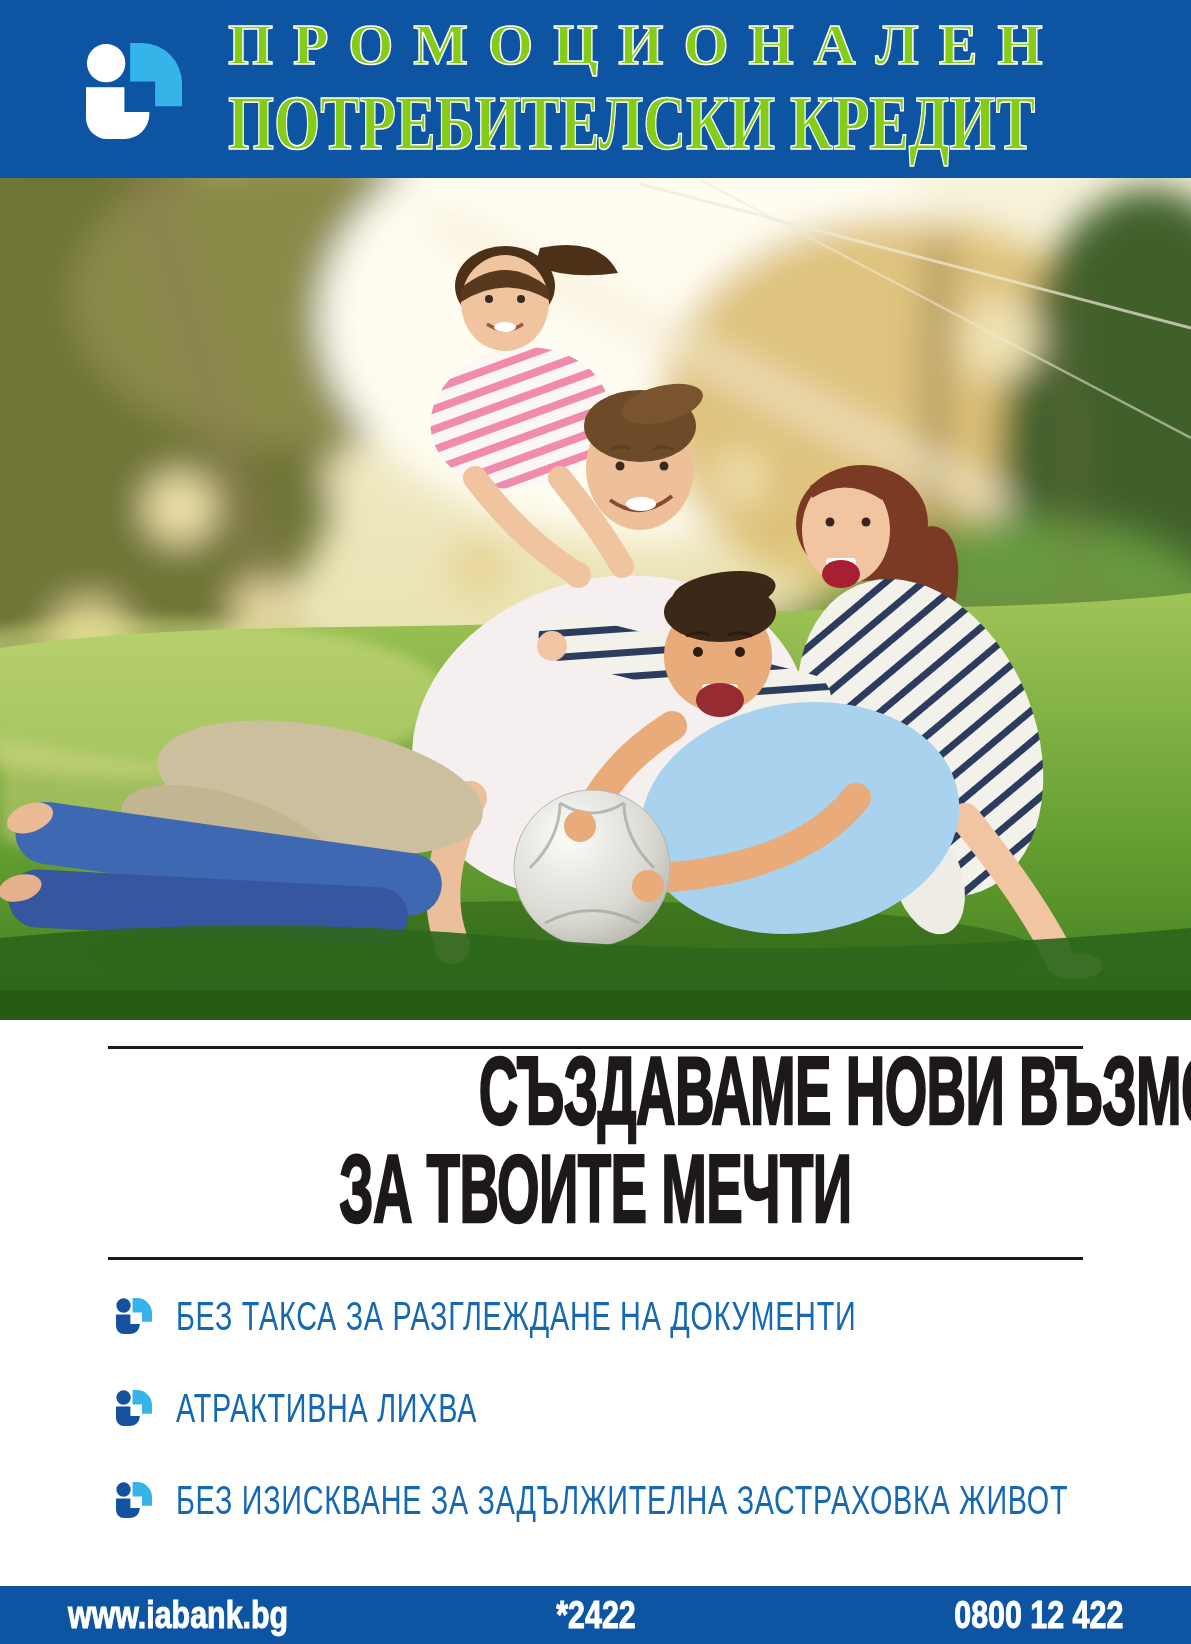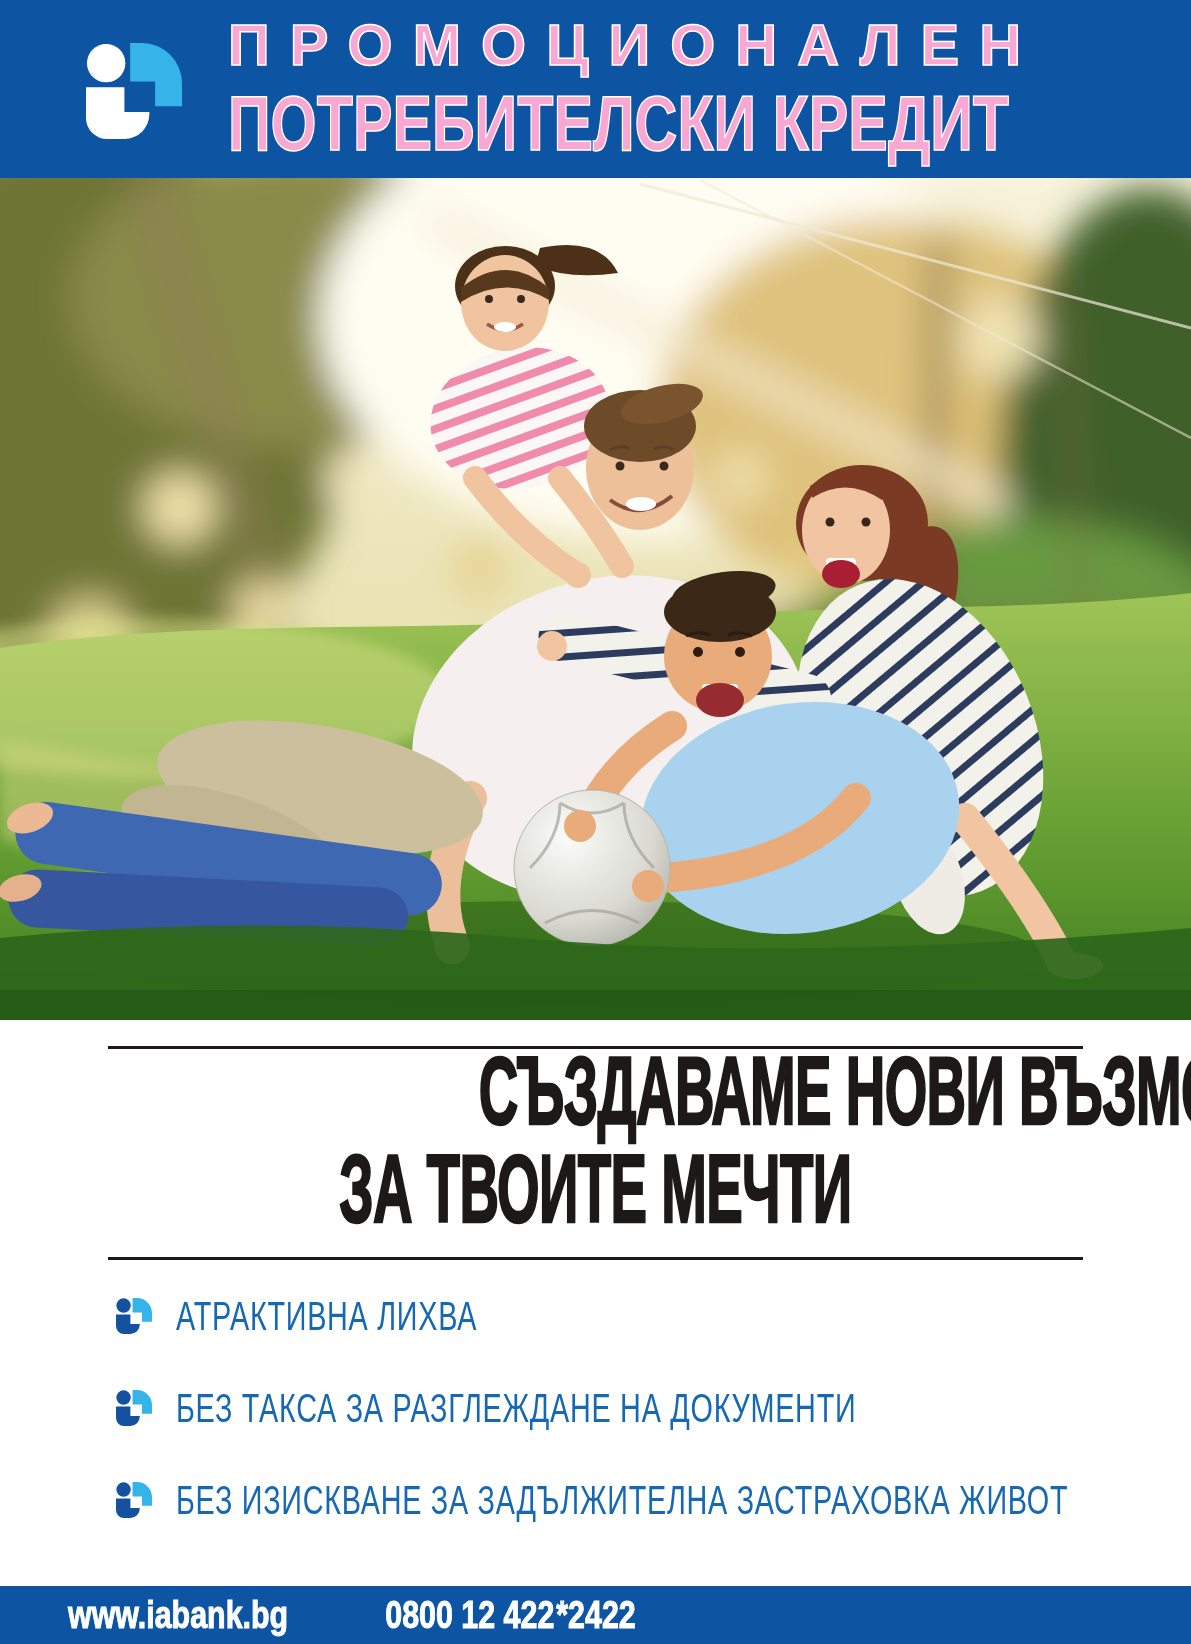--- a/index.html
+++ b/index.html
@@ -11,21 +11,22 @@
     font-family:"Liberation Sans", sans-serif;
     display:flex;flex-direction:column;
     overflow:hidden;
   }
   
   .header{
     height:178px;flex:0 0 178px;
     background:#0d55a3;
     display:flex;align-items:center;
     padding-left:86px;box-sizing:border-box;
-    color:#f9a8d4;
+    color:#84cc16;
+    font-family:Liberation Serif, serif;
   }
   .logo{width:96px;height:96px;flex:0 0 96px;margin-top:4px;}
   .titles{margin-left:46px;line-height:1;}
   .t1{
     font-size:58px;font-weight:700;
     letter-spacing:20px;margin-right:-20px;
     -webkit-text-stroke:1.5px #ffffff;
     white-space:nowrap;margin-bottom:10px;
   }
   .t2{
@@ -72,21 +73,21 @@
     display:inline-block;white-space:nowrap;
     font-size:40px;font-weight:400;color:#1668b2;
     transform:scaleX(0.72);transform-origin:left center;
     letter-spacing:1px;
   }
   
   .footer{
     height:58px;flex:0 0 58px;
     background:#0d55a3;color:#ffffff;
     position:relative;
-    display:flex;align-items:center;justify-content:flex-start;
+    display:flex;align-items:center;justify-content:space-between;
     padding:11px 68px;box-sizing:border-box;
   }
   .fitem{
     font-size:38px;font-weight:700;white-space:nowrap;
     display:inline-block;transform:scaleX(0.8);
     -webkit-text-stroke:1px #ffffff;
   }
   .f-left{transform-origin:left center;}
   .f-right{transform-origin:right center;}
   .f-center{
@@ -264,31 +265,31 @@
 
     <ul class="benefits">
       <li class="benefit">
         <span class="mark">
           <svg viewBox="0 0 100 100" aria-hidden="true">
             <circle cx="21" cy="21" r="20" fill="#14519e"></circle>
             <path d="M46,0 L58,0 A42,42 0 0 1 100,42 L100,66 L72,66 L72,40 L46,40 Z" fill="#35b4e9"></path>
             <path d="M0,46 L40,46 L40,72 L66,72 L66,74 A26,26 0 0 1 40,100 L22,100 A22,22 0 0 1 0,78 Z" fill="#14519e"></path>
           </svg>
         </span>
-        <span class="blabel">АТРАКТИВНА ЛИХВА</span>
+        <span class="blabel">БЕЗ ТАКСА ЗА РАЗГЛЕЖДАНЕ НА ДОКУМЕНТИ</span>
       </li>
       <li class="benefit">
         <span class="mark">
           <svg viewBox="0 0 100 100" aria-hidden="true">
             <circle cx="21" cy="21" r="20" fill="#14519e"></circle>
             <path d="M46,0 L58,0 A42,42 0 0 1 100,42 L100,66 L72,66 L72,40 L46,40 Z" fill="#35b4e9"></path>
             <path d="M0,46 L40,46 L40,72 L66,72 L66,74 A26,26 0 0 1 40,100 L22,100 A22,22 0 0 1 0,78 Z" fill="#14519e"></path>
           </svg>
         </span>
-        <span class="blabel">БЕЗ ТАКСА ЗА РАЗГЛЕЖДАНЕ НА ДОКУМЕНТИ</span>
+        <span class="blabel">АТРАКТИВНА ЛИХВА</span>
       </li>
       <li class="benefit">
         <span class="mark">
           <svg viewBox="0 0 100 100" aria-hidden="true">
             <circle cx="21" cy="21" r="20" fill="#14519e"></circle>
             <path d="M46,0 L58,0 A42,42 0 0 1 100,42 L100,66 L72,66 L72,40 L46,40 Z" fill="#35b4e9"></path>
             <path d="M0,46 L40,46 L40,72 L66,72 L66,74 A26,26 0 0 1 40,100 L22,100 A22,22 0 0 1 0,78 Z" fill="#14519e"></path>
           </svg>
         </span>
         <span class="blabel">БЕЗ ИЗИСКВАНЕ ЗА ЗАДЪЛЖИТЕЛНА ЗАСТРАХОВКА ЖИВОТ</span>

